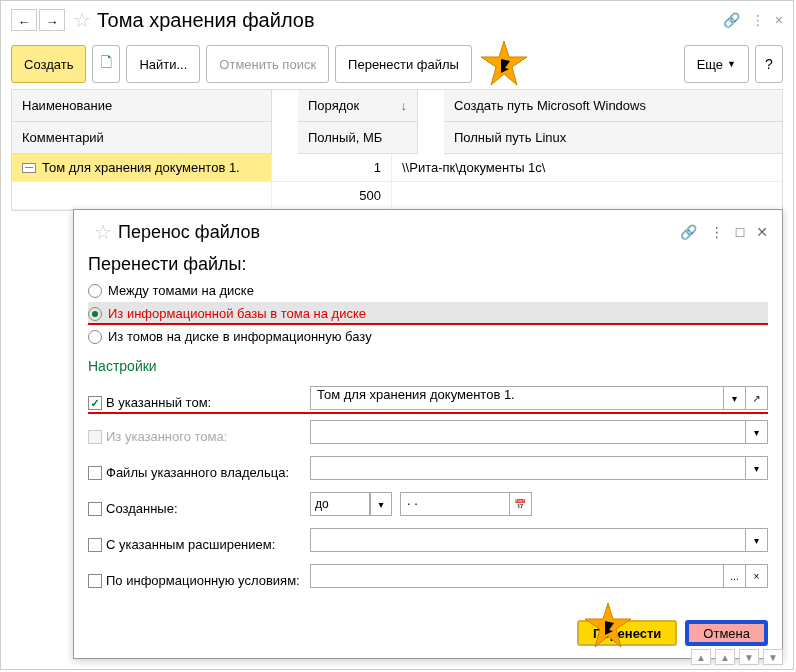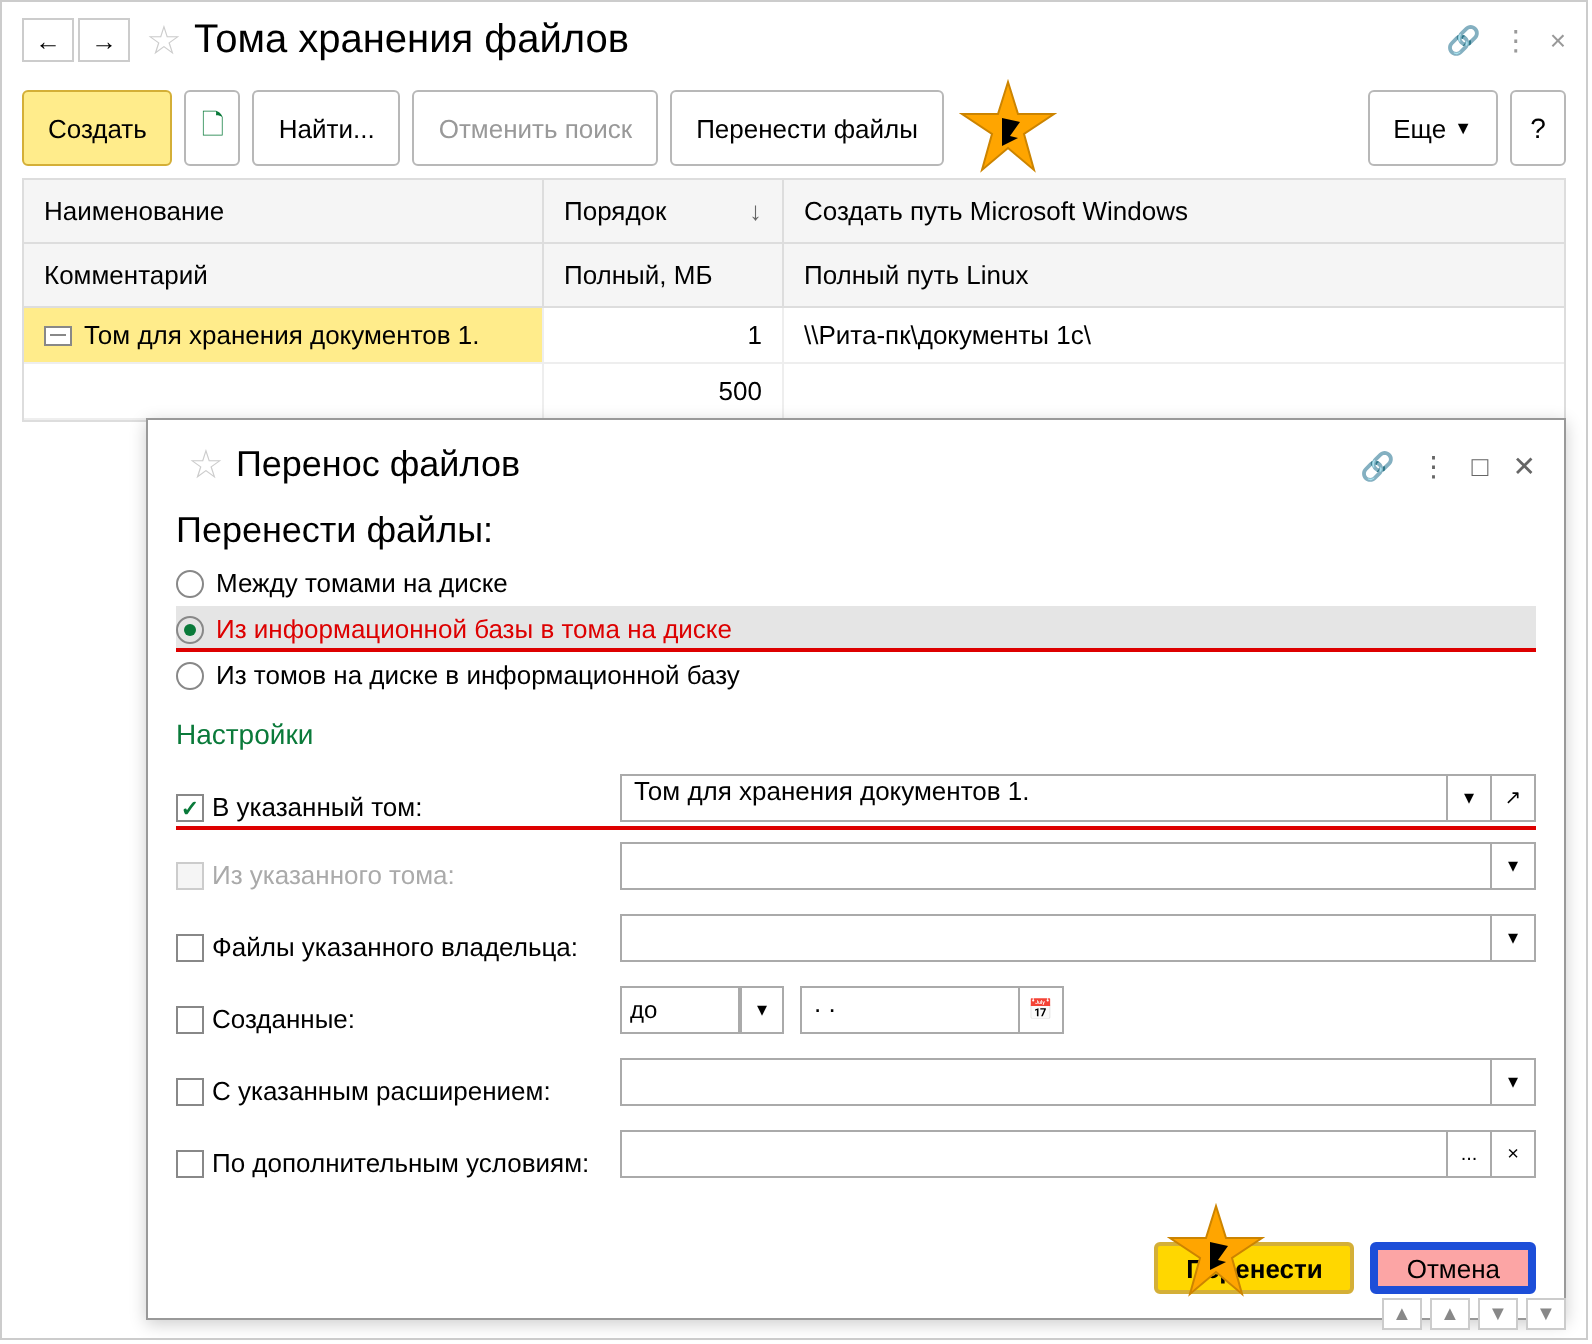--- a/index.html
+++ b/index.html
@@ -15,21 +15,21 @@
     .title-icon { cursor: pointer; font-size: 14px; }
     
     .toolbar { display: flex; align-items: center; padding: 6px 10px; gap: 6px; }
     .tb-btn { height: 38px; padding: 0 12px; border: 1px solid #b8b8b8; background: #fff; border-radius: 3px; cursor: pointer; font-size: 13px; display: flex; align-items: center; }
     .tb-btn.yellow { background: #ffec8b; border-color: #d4af37; }
     .tb-btn.icon-only { width: 28px; padding: 0; justify-content: center; }
     .tb-btn.disabled { color: #999; }
     .spacer { flex: 1; }
     
     .table { border: 1px solid #ddd; margin: 0 10px; }
-    .thead { display: flex; }
+    .thead { display: flex; gap: 26px; }
     .th-col { border-right: 1px solid #ddd; }
     .th-col:last-child { border-right: none; }
     .th { padding: 8px 10px; background: #f5f5f5; border-bottom: 1px solid #ddd; font-size: 13px; display: flex; align-items: center; }
     .col1 { width: 260px; }
     .col2 { width: 120px; }
     .col3 { flex: 1; }
     .sort-arrow { margin-left: auto; color: #666; }
     .tr { display: flex; }
     .td { padding: 6px 10px; border-bottom: 1px solid #eee; border-right: 1px solid #eee; display: flex; align-items: center; min-height: 28px; }
     .td:last-child { border-right: none; }
@@ -169,21 +169,21 @@
       <div class="radio-row">
         <span class="radio"></span>
         <span class="radio-label">Между томами на диске</span>
       </div>
       <div class="radio-row highlighted red-underline">
         <span class="radio checked"></span>
         <span class="radio-label">Из информационной базы в тома на диске</span>
       </div>
       <div class="radio-row">
         <span class="radio"></span>
-        <span class="radio-label">Из томов на диске в информационной базу</span>
+        <span class="radio-label">Из томов на диске в информационную базу</span>
       </div>
 
       <div class="section-title">Настройки</div>
 
       <div class="form-row red-underline">
         <span class="checkbox checked"></span>
         <span class="form-label">В указанный том:</span>
         <div class="input-group">
           <div class="input">Том для хранения документов 1.</div>
           <div class="input-btn">▾</div>
@@ -227,21 +227,21 @@
         <span class="checkbox"></span>
         <span class="form-label">С указанным расширением:</span>
         <div class="input-group">
           <div class="input"></div>
           <div class="input-btn">▾</div>
         </div>
       </div>
 
       <div class="form-row">
         <span class="checkbox"></span>
-        <span class="form-label">По дополнительным условиям:</span>
+        <span class="form-label">По информационную условиям:</span>
         <div class="input-group">
           <div class="input"></div>
           <div class="input-btn">...</div>
           <div class="input-btn">×</div>
         </div>
       </div>
     </div>
     <div class="dlg-footer">
       <button class="dlg-btn primary">Перенести</button>
       <button class="dlg-btn">Отмена</button>

